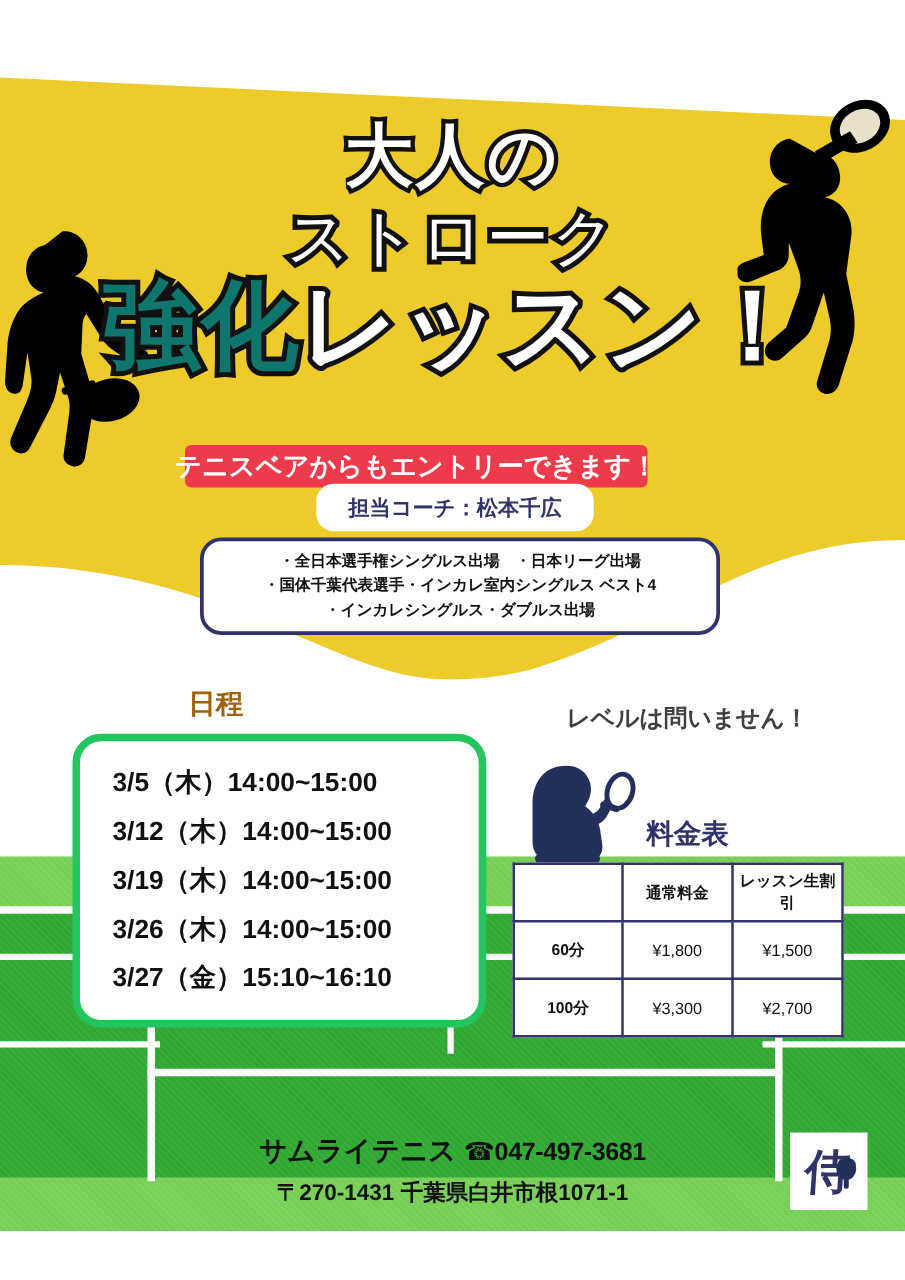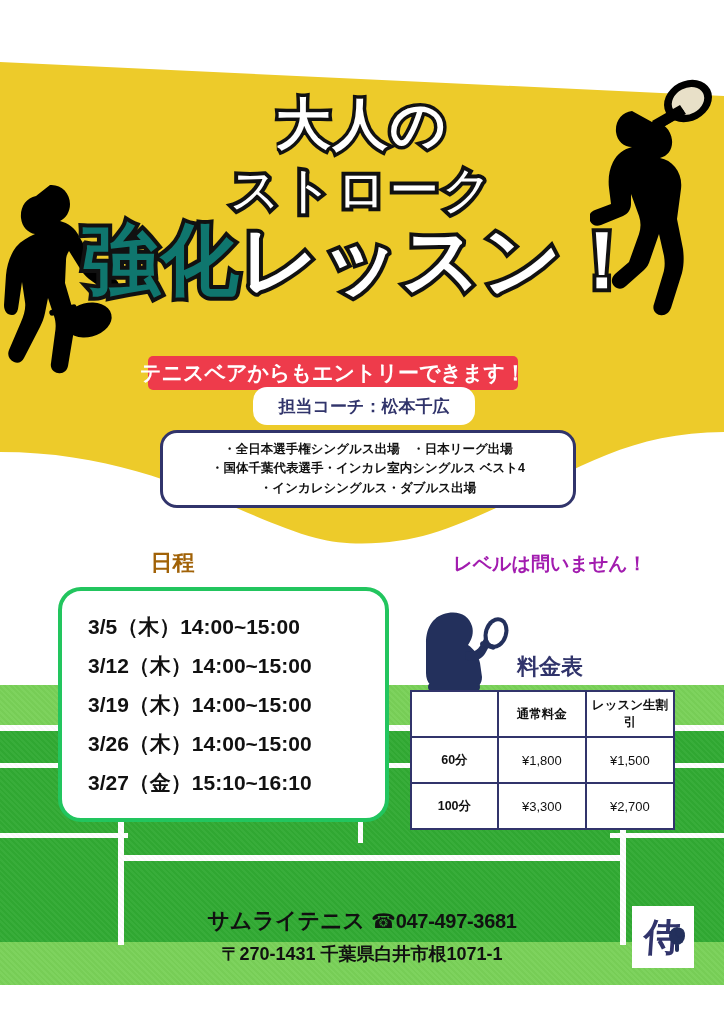--- a/index.html
+++ b/index.html
@@ -73,35 +73,35 @@
   }
   .ach-box p{margin:0;font-size:12.5px;font-weight:700;color:#111;line-height:1.55;white-space:nowrap;}
 
   
   .sched-head{
     position:absolute;left:0;top:548px;width:345px;text-align:center;z-index:8;
     color:#a16207;font-size:22px;font-weight:700;
   }
   .sched-box{
     position:absolute;left:58px;top:587px;width:331px;height:235px;
-    background:#fff;border:4px solid #22c55e;border-radius:23px;z-index:8;
+    background:#fff;border:6px solid #22c55e;border-radius:23px;z-index:8;
     display:flex;flex-direction:column;justify-content:center;
     padding:0 0 0 26px;box-sizing:border-box;
   }
   .sched-box li{
     list-style:none;font-size:21px;font-weight:700;color:#111;
     line-height:1.0;margin:0;padding:9px 0;white-space:nowrap;
   }
   .sched-box ul{margin:0;padding:0;}
 
   
   .level-msg{
     position:absolute;left:405px;top:550px;width:290px;text-align:center;z-index:8;
   }
-  .level-msg p{margin:0;font-size:19px;font-weight:700;color:#a21caf;line-height:1.45;white-space:nowrap;}
+  .level-msg p{margin:12px;font-size:19px;font-weight:700;color:#404040;line-height:1.45;white-space:nowrap;}
 
   
   .price-head{
     position:absolute;left:460px;top:652px;width:180px;text-align:center;z-index:9;
     color:#31346b;font-size:22px;font-weight:700;
   }
   .price-table{
     position:absolute;left:410px;top:690px;width:265px;z-index:9;
     border-collapse:collapse;background:#fff;
   }

